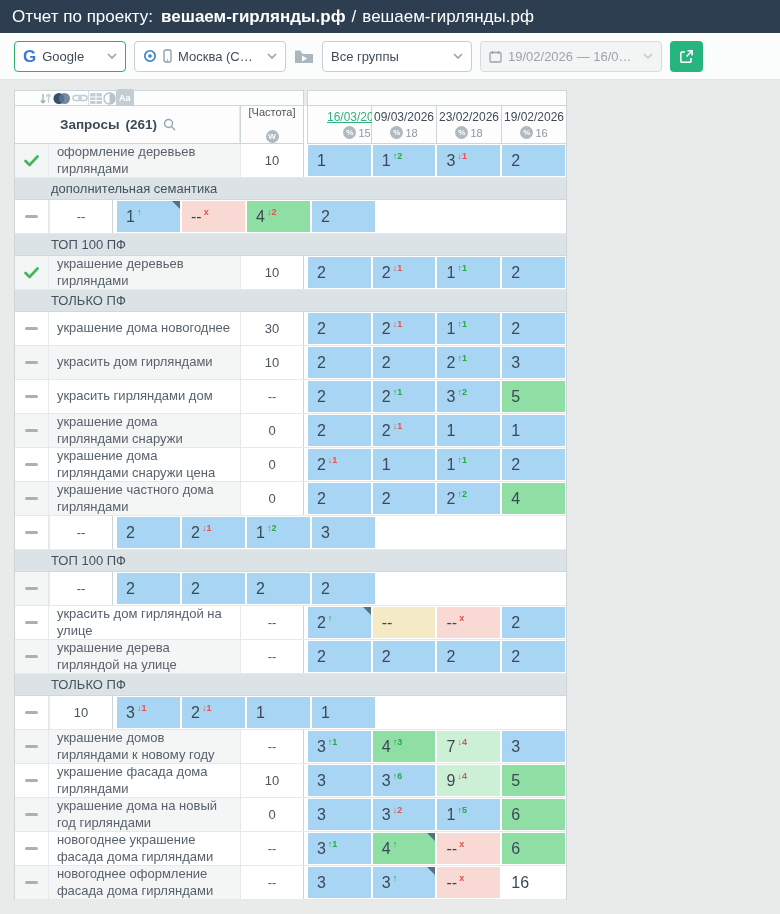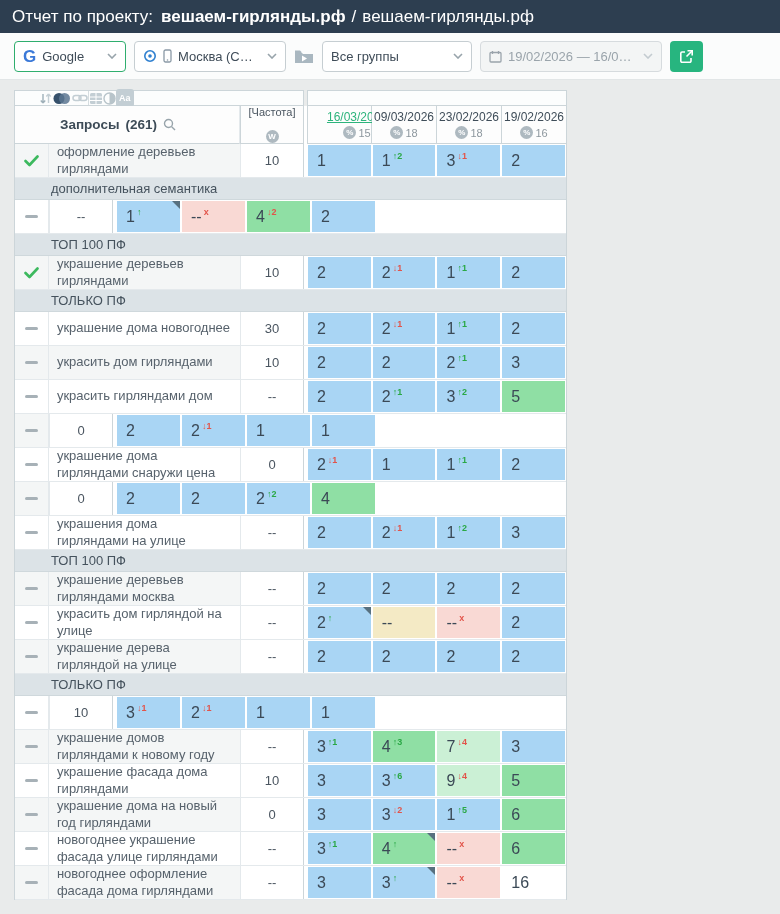--- a/index.html
+++ b/index.html
@@ -429,20 +429,21 @@
           <div class="c-pos">
             <div class="pos-inner" style="background: rgb(143, 223, 164);">
               <span>5</span>
             </div>
           </div>
         </div>
         <div class="kw-row alt">
           <div class="c-check">
             <span class="dash-mark"></span>
           </div>
+          <div class="c-kw">украшение дома гирляндами снаружи</div>
           <div class="c-freq">0</div>
           <div class="c-div"></div>
           <div class="c-pos">
             <div class="pos-inner" style="background: rgb(169, 213, 244);">
               <span>2</span>
             </div>
           </div>
           <div class="c-pos">
             <div class="pos-inner" style="background: rgb(169, 213, 244);">
               <span>2</span>
@@ -487,20 +488,21 @@
           <div class="c-pos">
             <div class="pos-inner" style="background: rgb(169, 213, 244);">
               <span>2</span>
             </div>
           </div>
         </div>
         <div class="kw-row alt">
           <div class="c-check">
             <span class="dash-mark"></span>
           </div>
+          <div class="c-kw">украшение частного дома гирляндами</div>
           <div class="c-freq">0</div>
           <div class="c-div"></div>
           <div class="c-pos">
             <div class="pos-inner" style="background: rgb(169, 213, 244);">
               <span>2</span>
             </div>
           </div>
           <div class="c-pos">
             <div class="pos-inner" style="background: rgb(169, 213, 244);">
               <span>2</span>
@@ -515,21 +517,20 @@
           <div class="c-pos">
             <div class="pos-inner" style="background: rgb(143, 223, 164);">
               <span>4</span>
             </div>
           </div>
         </div>
         <div class="kw-row">
           <div class="c-check">
             <span class="dash-mark"></span>
           </div>
-          <div class="c-kw">украшения дома гирляндами на улице</div>
           <div class="c-freq">--</div>
           <div class="c-div"></div>
           <div class="c-pos">
             <div class="pos-inner" style="background: rgb(169, 213, 244);">
               <span>2</span>
             </div>
           </div>
           <div class="c-pos">
             <div class="pos-inner" style="background: rgb(169, 213, 244);">
               <span>2</span>
@@ -548,21 +549,20 @@
             </div>
           </div>
         </div>
         <div class="group-row">
           <span class="glabel">ТОП 100 ПФ</span>
         </div>
         <div class="kw-row alt">
           <div class="c-check">
             <span class="dash-mark"></span>
           </div>
-          <div class="c-kw">украшение деревьев гирляндами москва</div>
           <div class="c-freq">--</div>
           <div class="c-div"></div>
           <div class="c-pos">
             <div class="pos-inner" style="background: rgb(169, 213, 244);">
               <span>2</span>
             </div>
           </div>
           <div class="c-pos">
             <div class="pos-inner" style="background: rgb(169, 213, 244);">
               <span>2</span>
@@ -758,21 +758,21 @@
           <div class="c-pos">
             <div class="pos-inner" style="background: rgb(143, 223, 164);">
               <span>6</span>
             </div>
           </div>
         </div>
         <div class="kw-row">
           <div class="c-check">
             <span class="dash-mark"></span>
           </div>
-          <div class="c-kw">новогоднее украшение фасада улице гирляндами</div>
+          <div class="c-kw">новогоднее украшение фасада дома гирляндами</div>
           <div class="c-freq">--</div>
           <div class="c-div"></div>
           <div class="c-pos">
             <div class="pos-inner" style="background: rgb(169, 213, 244);">
               <span>3</span>
               <span class="pos-sup sup-up">↑1</span>
             </div>
           </div>
           <div class="c-pos">
             <div class="pos-inner" style="background: rgb(143, 223, 164);">

